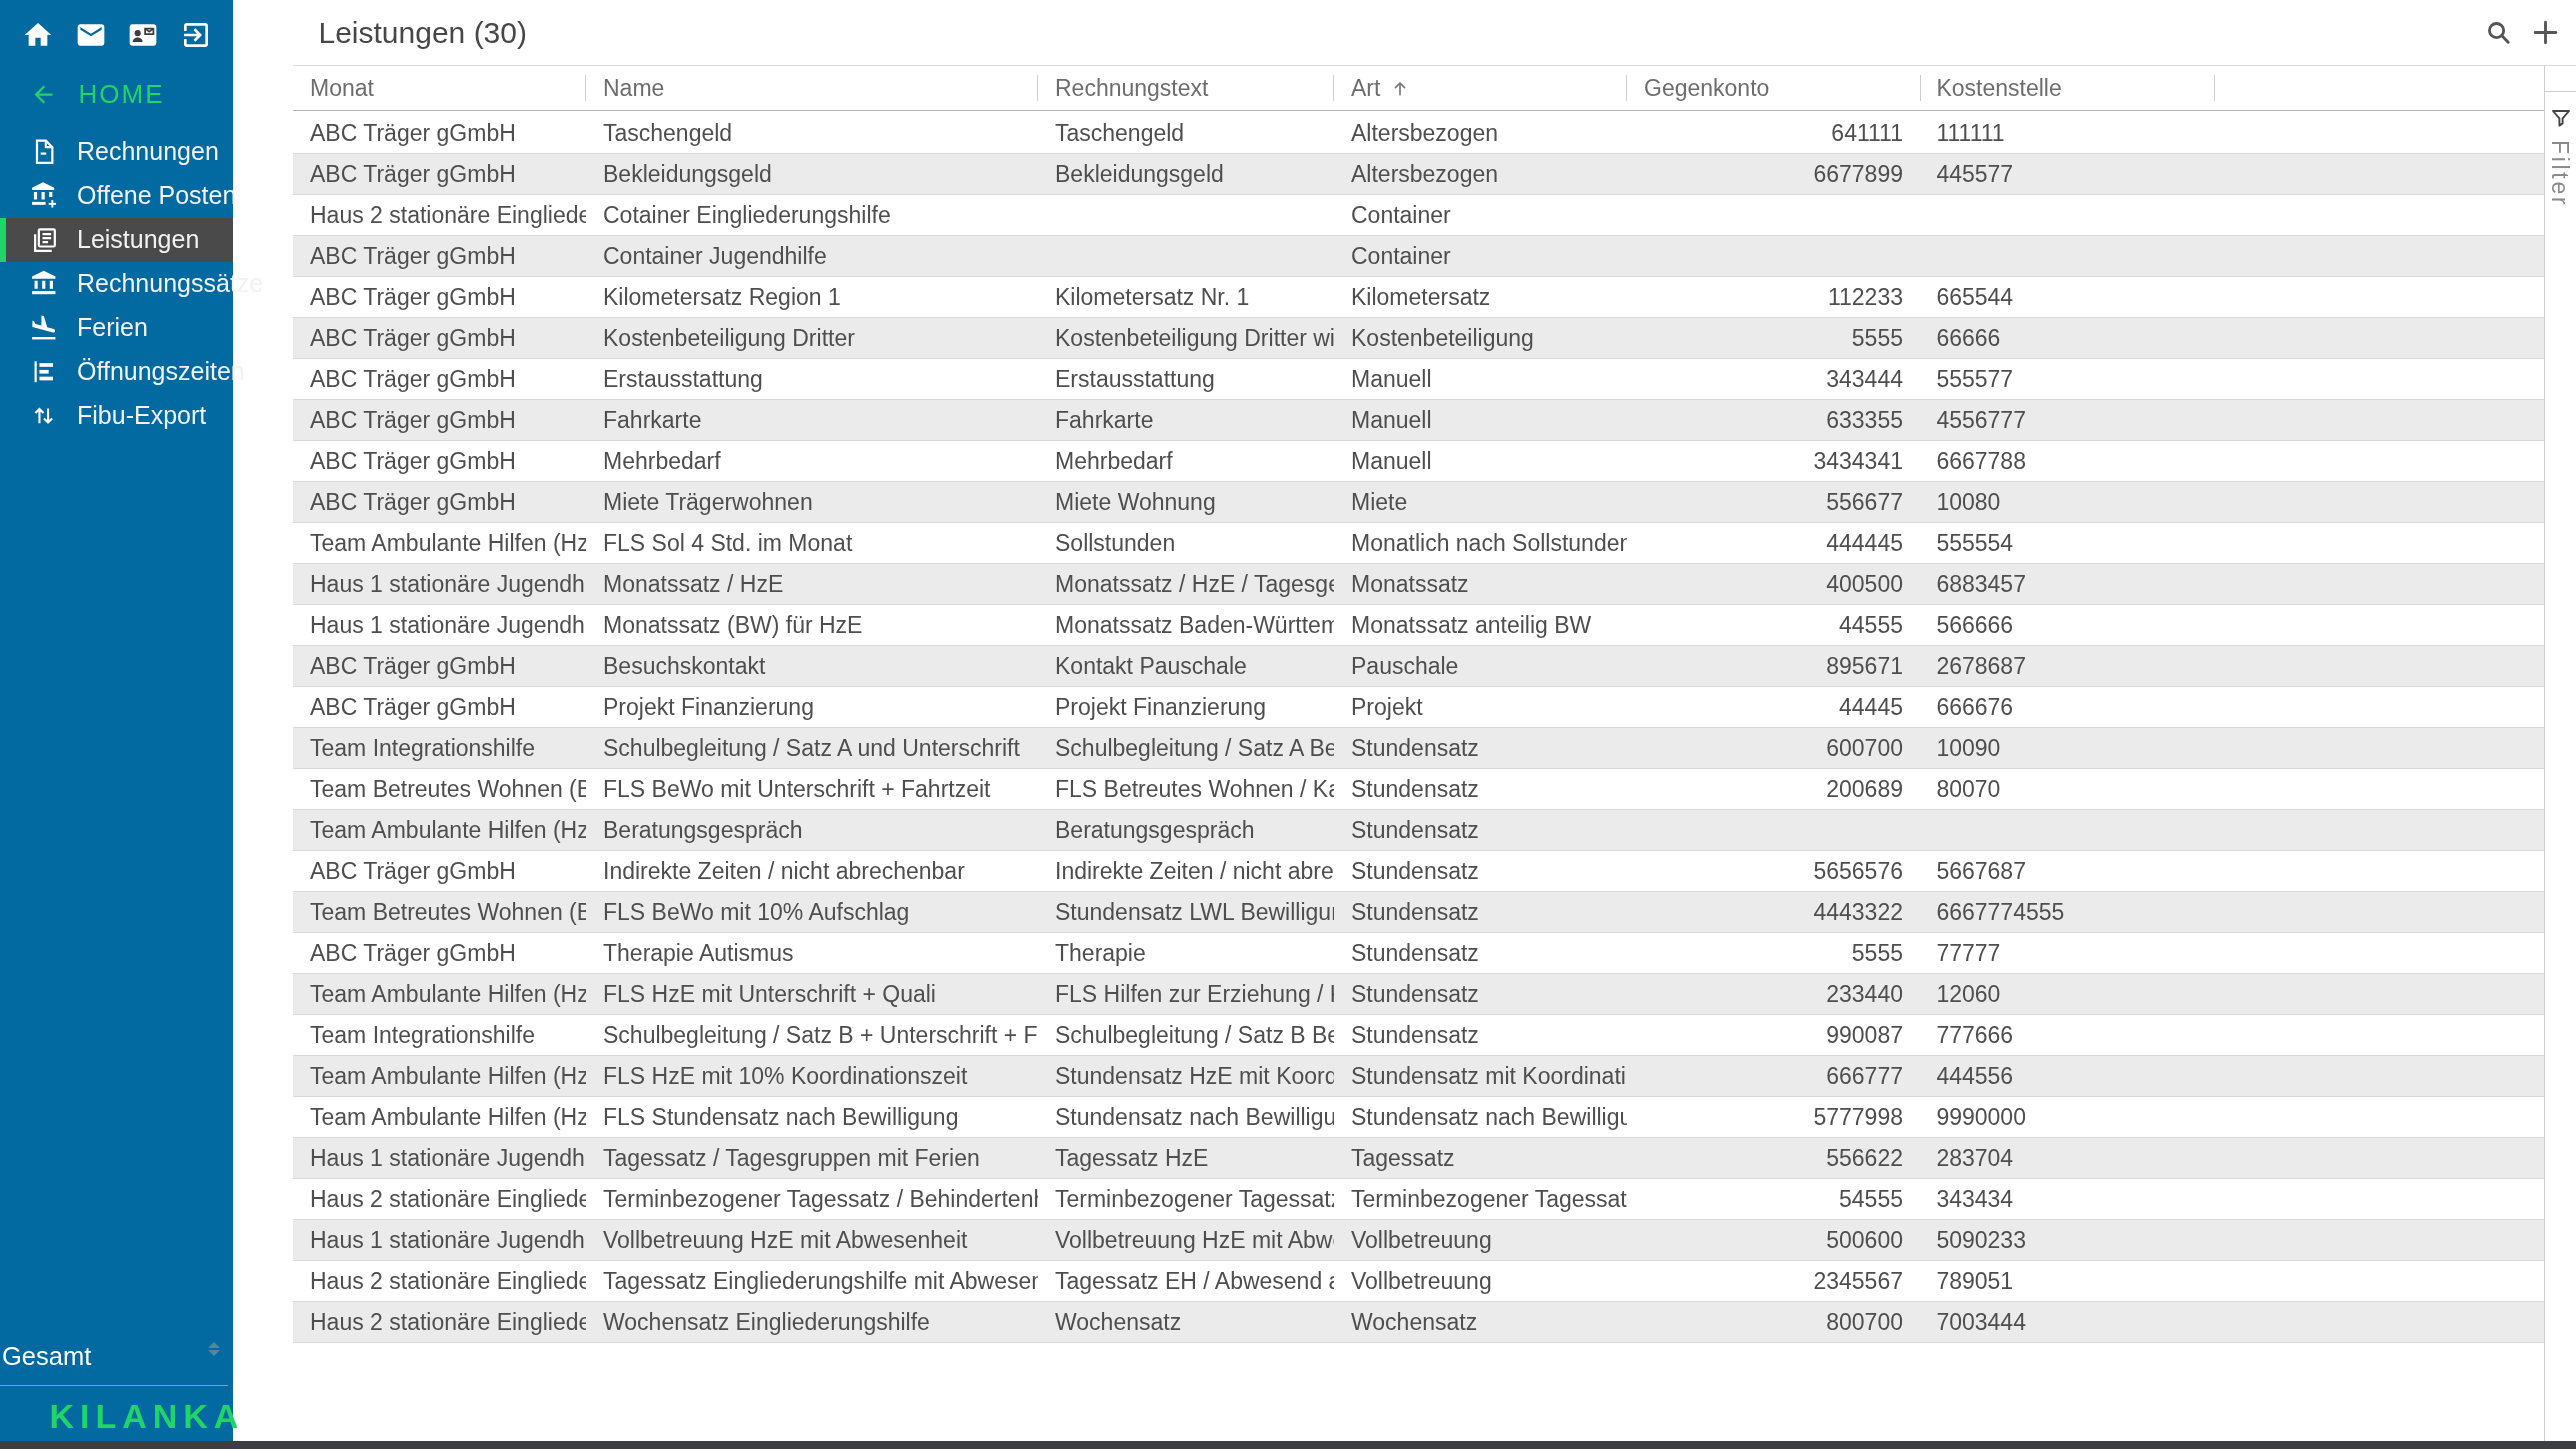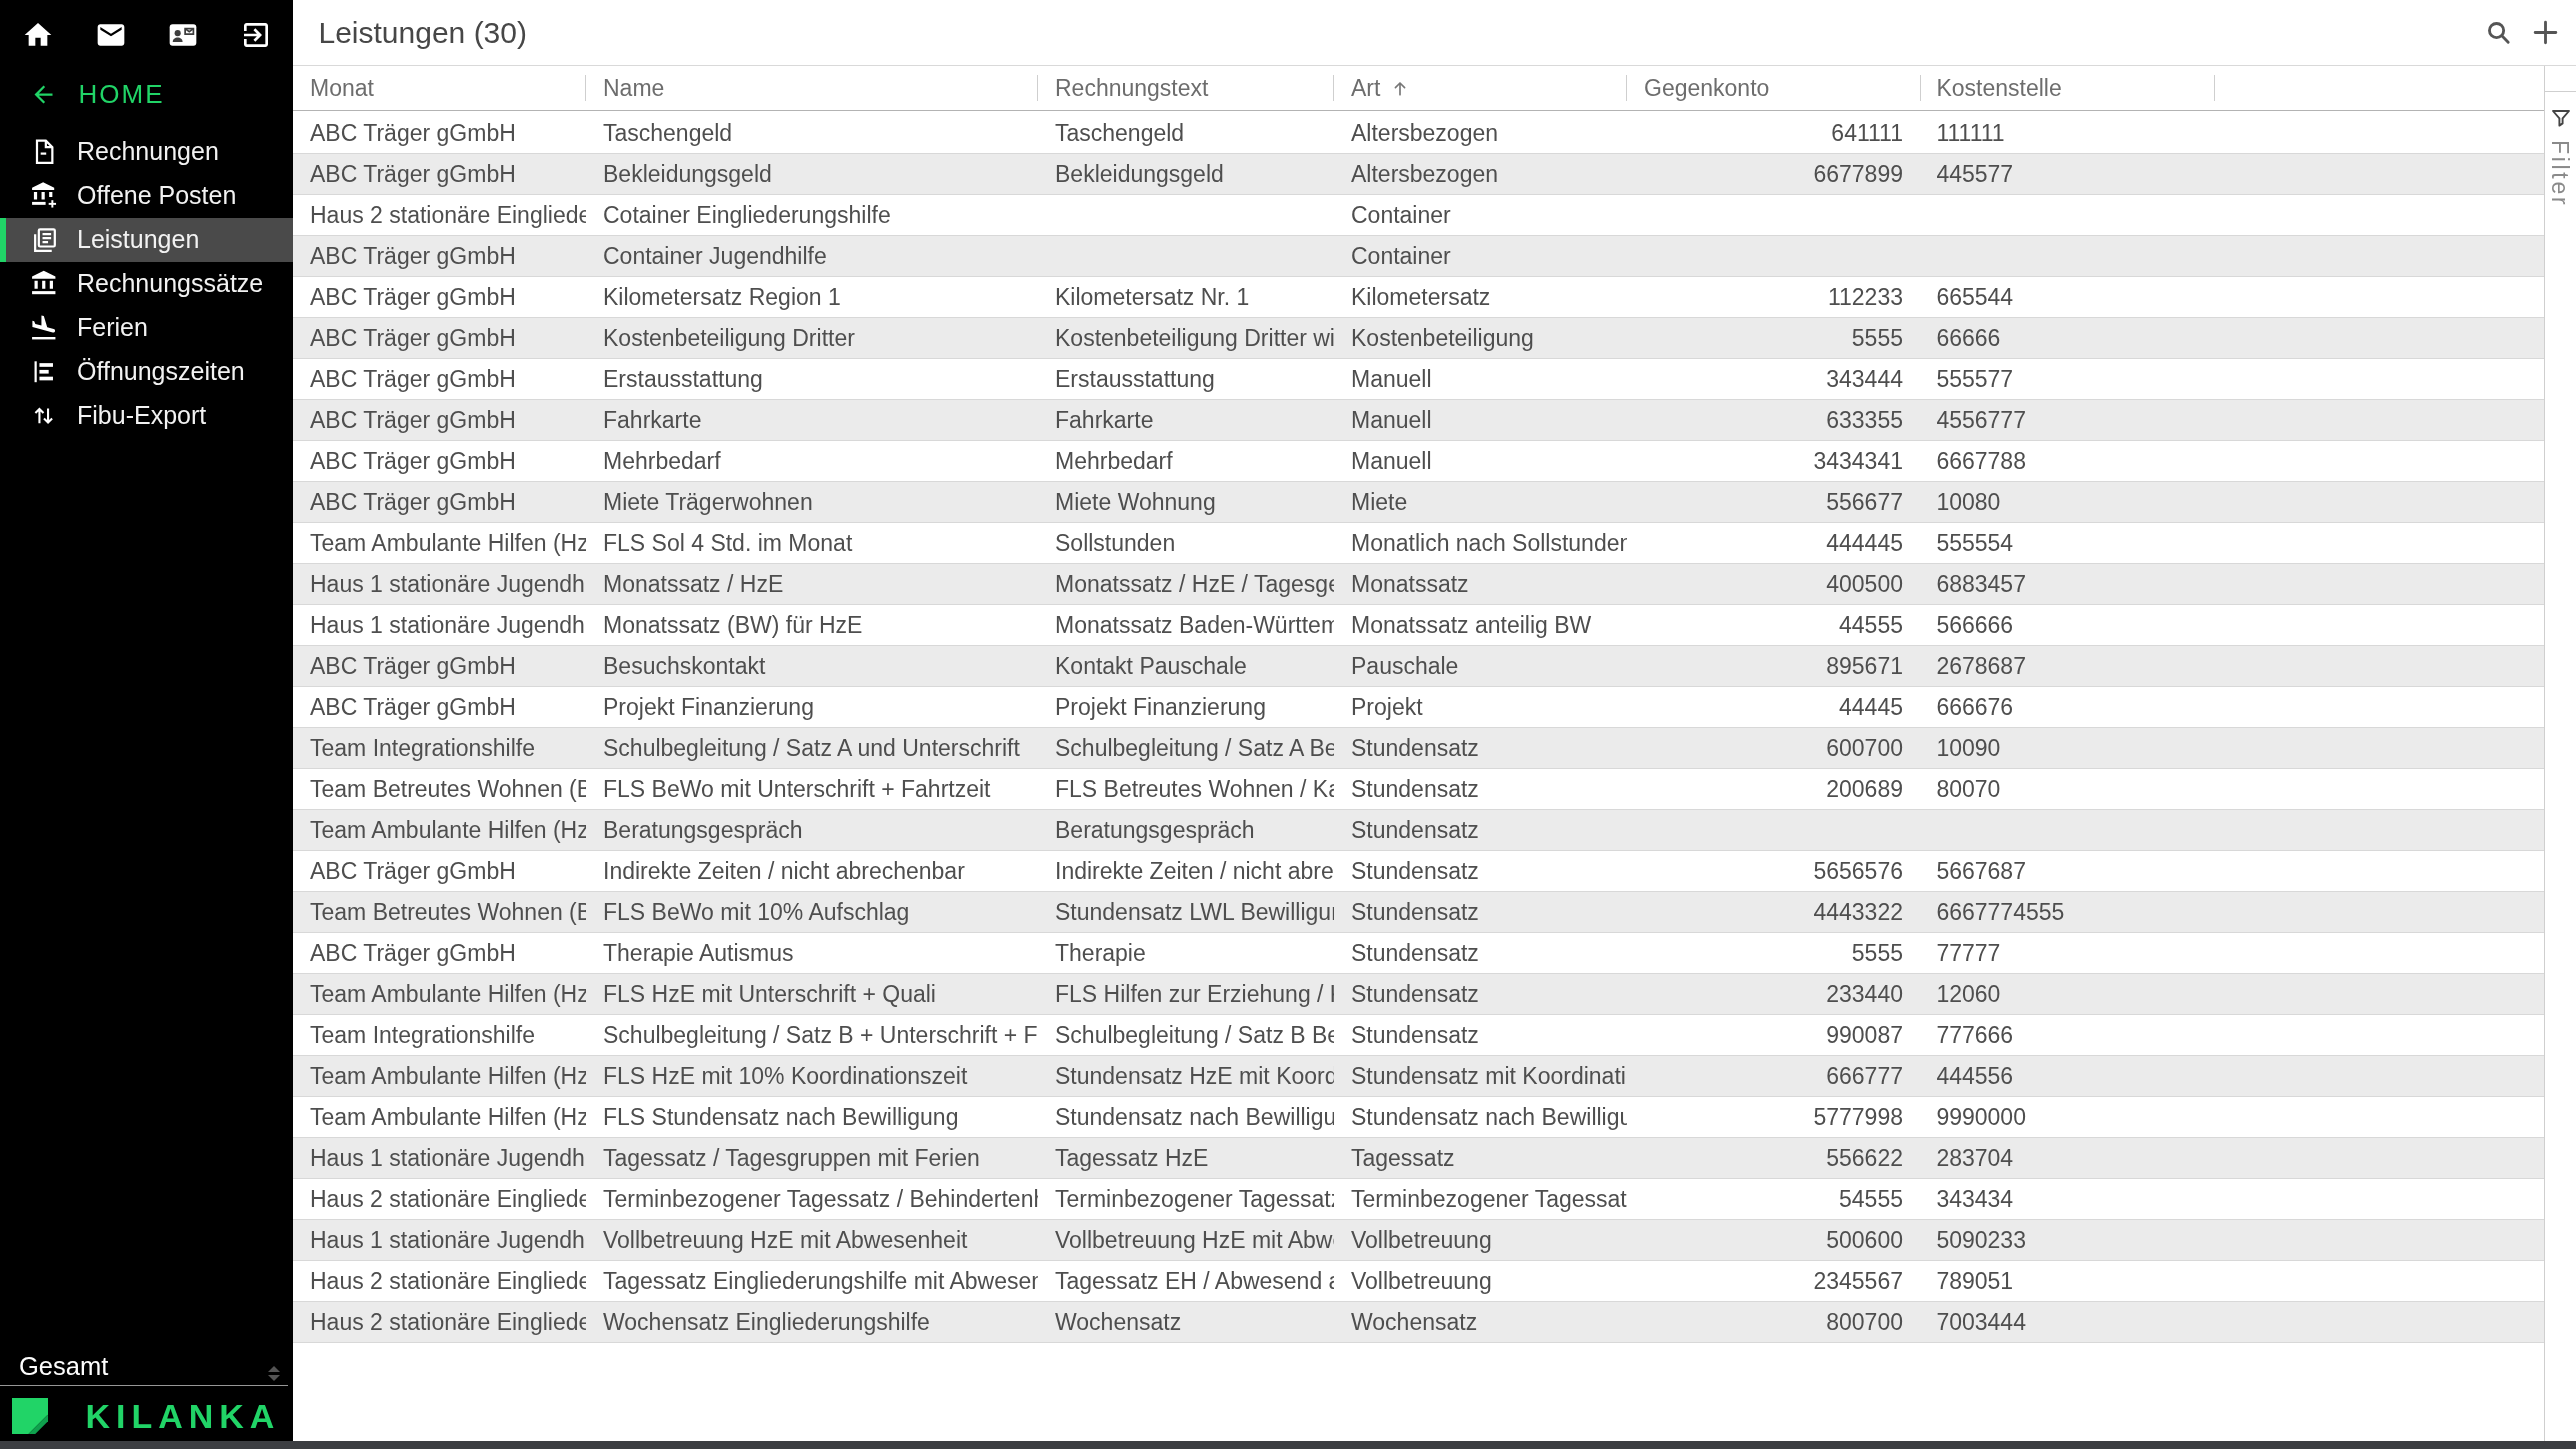--- a/index.html
+++ b/index.html
@@ -1,40 +1,40 @@
 <!DOCTYPE html>
 <html style="font-size:10.7px"><head>
 <meta charset="utf-8">
 <style>
   html,body{margin:0;padding:0;background:#222;}
   *{box-sizing:border-box;}
   #app{position:relative;width:2576px;height:1449px;background:#ffffff;
        font-family:"Liberation Sans", sans-serif;overflow:hidden;}
 
   
-  .sidebar{position:absolute;left:0;top:0;width:293px;height:1449px;background:#000000;}
+  .sidebar{position:absolute;left:0;top:0;width:233px;height:1449px;background:#0369a1;}
   .top-icons{display:flex;justify-content:space-between;align-items:center;
              padding:19px 21.5px 0 22px;}
   .top-icons .icn{width:32px;height:32px;cursor:pointer;}
   .top-icons svg{width:32px;height:32px;display:block;}
 
   .home-row{display:flex;align-items:center;height:44px;margin-top:21.5px;padding-left:30px;}
   .home-row .back{width:27px;height:27px;}
   .home-row .home-label{margin-left:21.5px;font-size:26px;letter-spacing:2px;color:#21d467;}
 
   nav.menu{margin-top:13.4px;}
   .nav-item{display:flex;align-items:center;height:44px;padding-left:28px;cursor:pointer;position:relative;}
   .nav-item .nicn{width:31px;height:31px;flex:0 0 31px;display:flex;align-items:center;justify-content:center;}
   .nav-item .nicn svg{width:29.5px;height:29.5px;display:block;}
   .nav-item .nlabel{margin-left:18px;font-size:25px;color:#f2f2f2;white-space:nowrap;}
   .nav-item.selected{background:#4a4a4a;}
   .nav-item.selected::before{content:"";position:absolute;left:0;top:0;bottom:0;width:6px;background:#21d467;}
 
   .sidebar-footer{position:absolute;left:0;right:0;bottom:8px;}
-  .gesamt-row{position:relative;height:39px;display:flex;align-items:flex-end;padding-left:19px;}
+  .gesamt-row{position:relative;height:39px;display:flex;align-items:flex-start;padding-left:2px;}
   .gesamt-label{font-size:25.5px;color:#fdfdfd;}
   .updown{position:absolute;right:13.4px;display:flex;flex-direction:column;gap:2.7px;opacity:.55;}
   .updown i{display:block;width:0;height:0;border-left:6px solid transparent;border-right:6px solid transparent;}
   .updown .up{border-bottom:6.7px solid #9a9a9a;}
   .updown .dn{border-top:6.7px solid #9a9a9a;}
   .footer-divider{border-top:1.3px solid #979797;margin:4px 5.4px 0 0;}
   .brand{display:flex;align-items:center;height:50px;padding-left:12px;margin-top:5.4px;gap:24px;}
   .brand svg{width:36px;height:36px;display:block;}
   .brand .brand-name{margin-left:13.4px;font-size:34px;font-weight:700;letter-spacing:6px;color:#21d467;}
 

